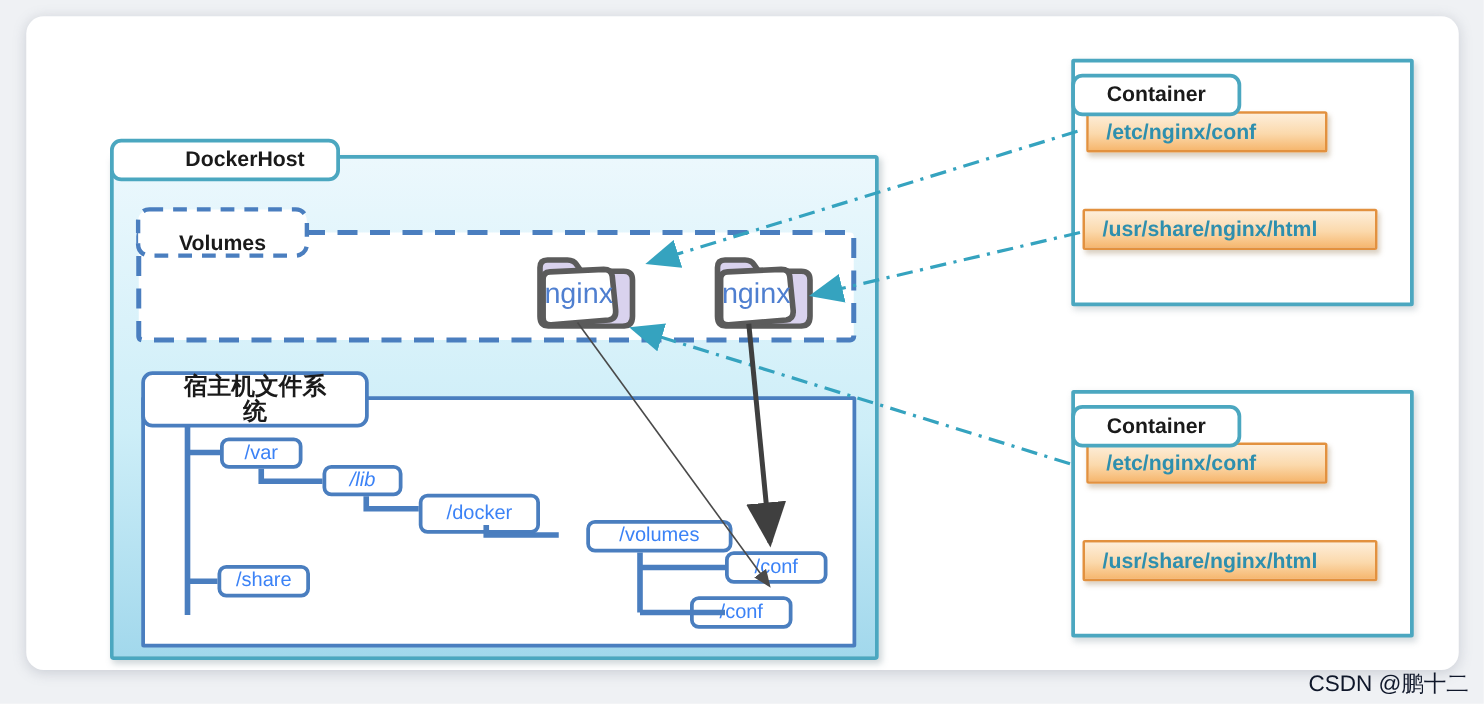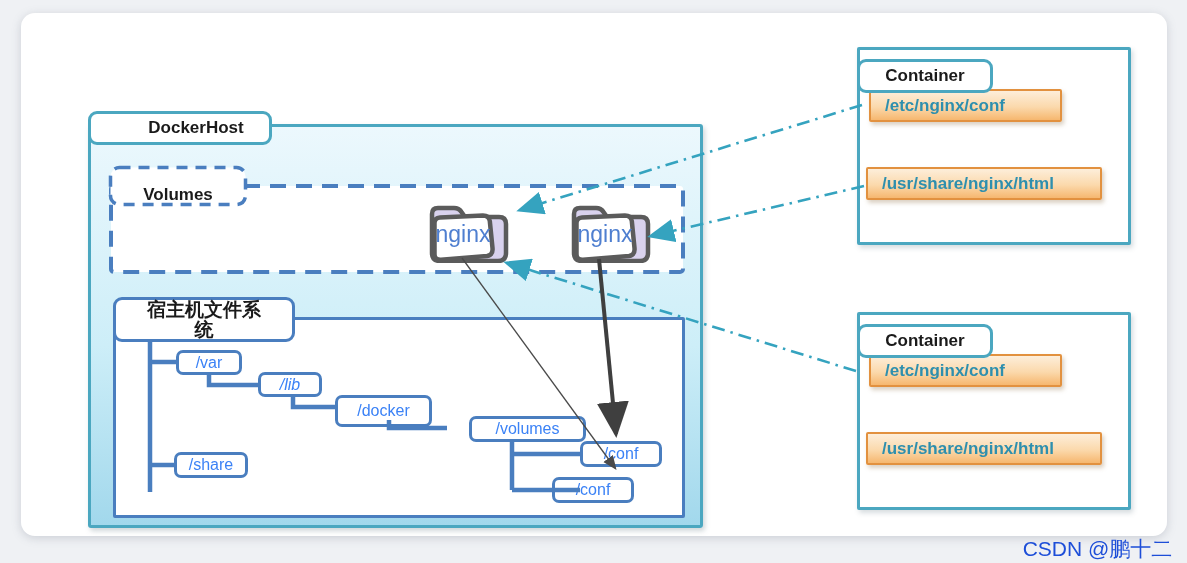--- a/index.html
+++ b/index.html
@@ -96,22 +96,22 @@
   }
   .c1-m1 { left:869px; top:89px;  width:193px; }
   .c1-m2 { left:866px; top:167px; width:236px; }
   .c2-m1 { left:869px; top:354px; width:193px; }
   .c2-m2 { left:866px; top:432px; width:236px; }
 
   
   .overlay { left:0; top:0; width:1187px; height:563px; z-index:6; pointer-events:none; }
 
   .watermark {
-    left:1020px; top:535px; width:155px; text-align:center;
-    font-size:21px; color:#1d4ed8; z-index:7;
+    left:1020px; top:535px; width:155px; text-align:right;
+    font-size:18px; color:#0f172a; z-index:7;
   }
 </style>
 </head>
 <body>
 
 <div class="card abs"></div>
 
 <div class="abs dockerhost-box"></div>
 <div class="abs panel-label dockerhost-label">
   <span>DockerHost</span>

